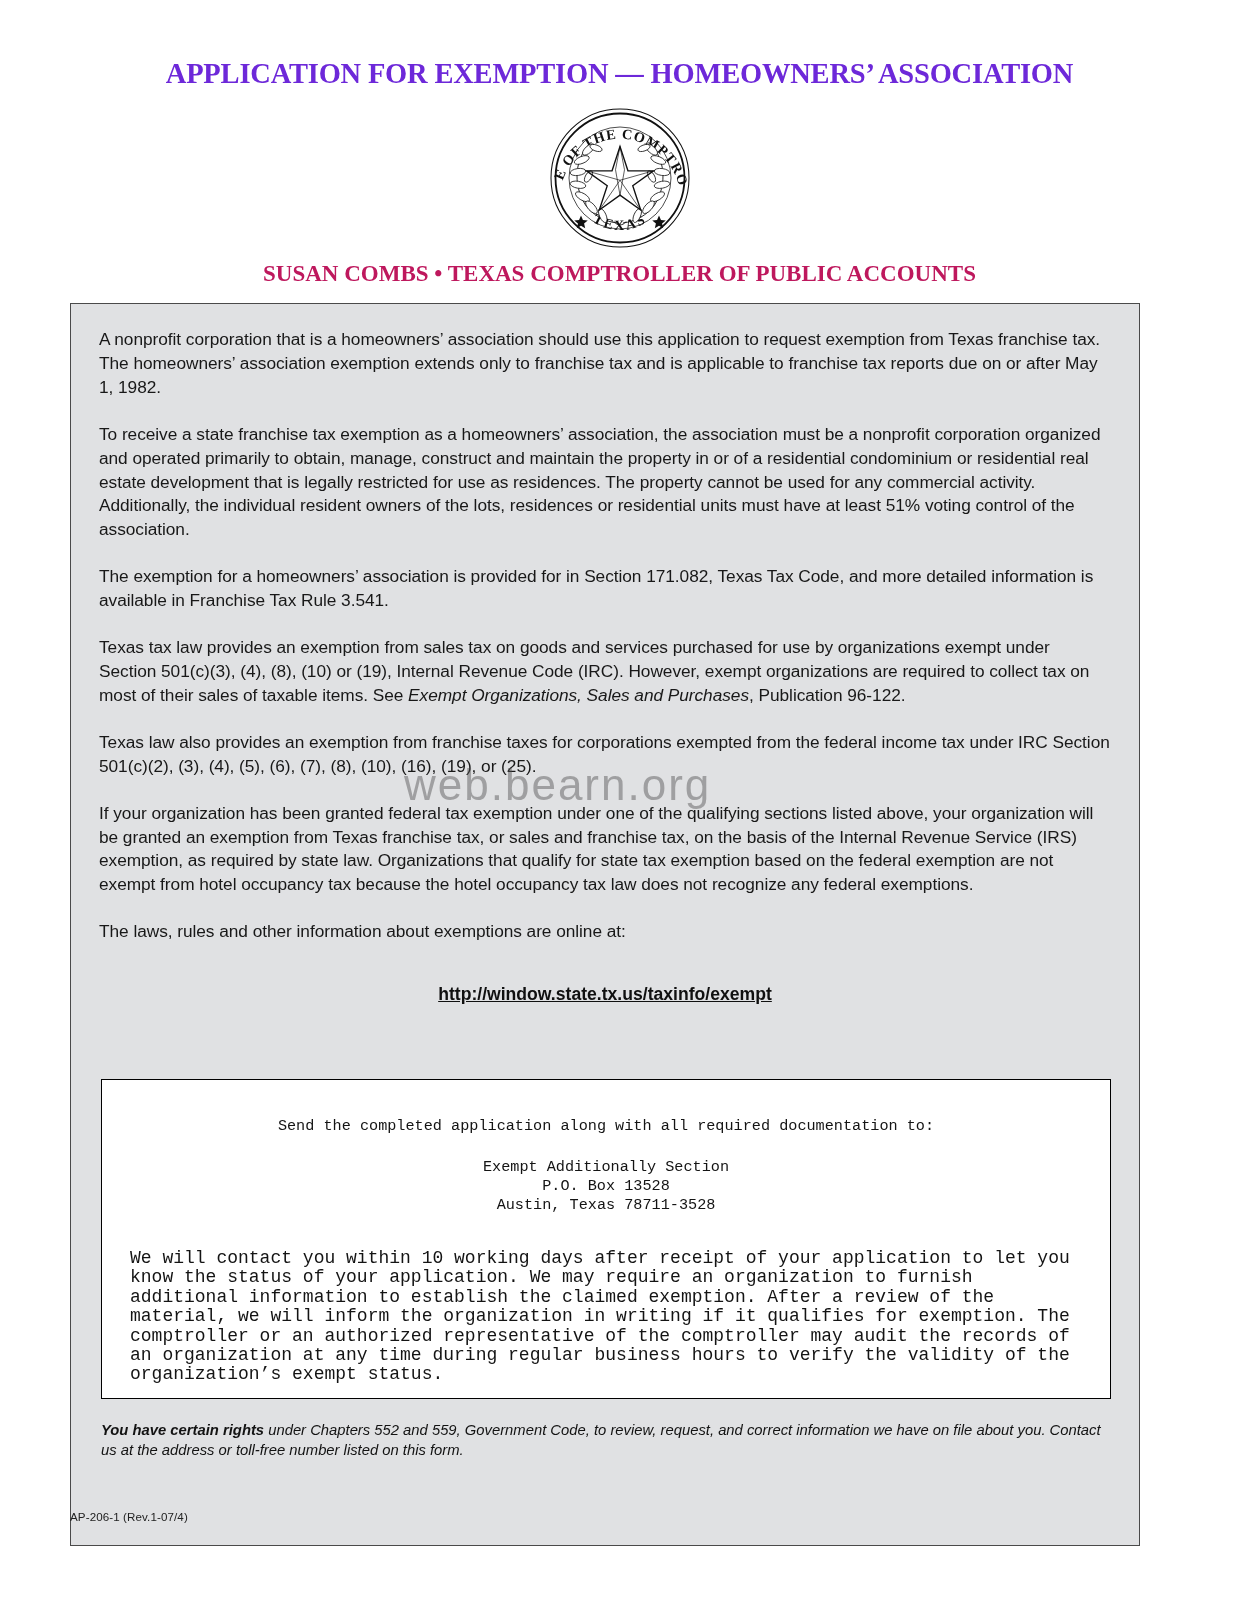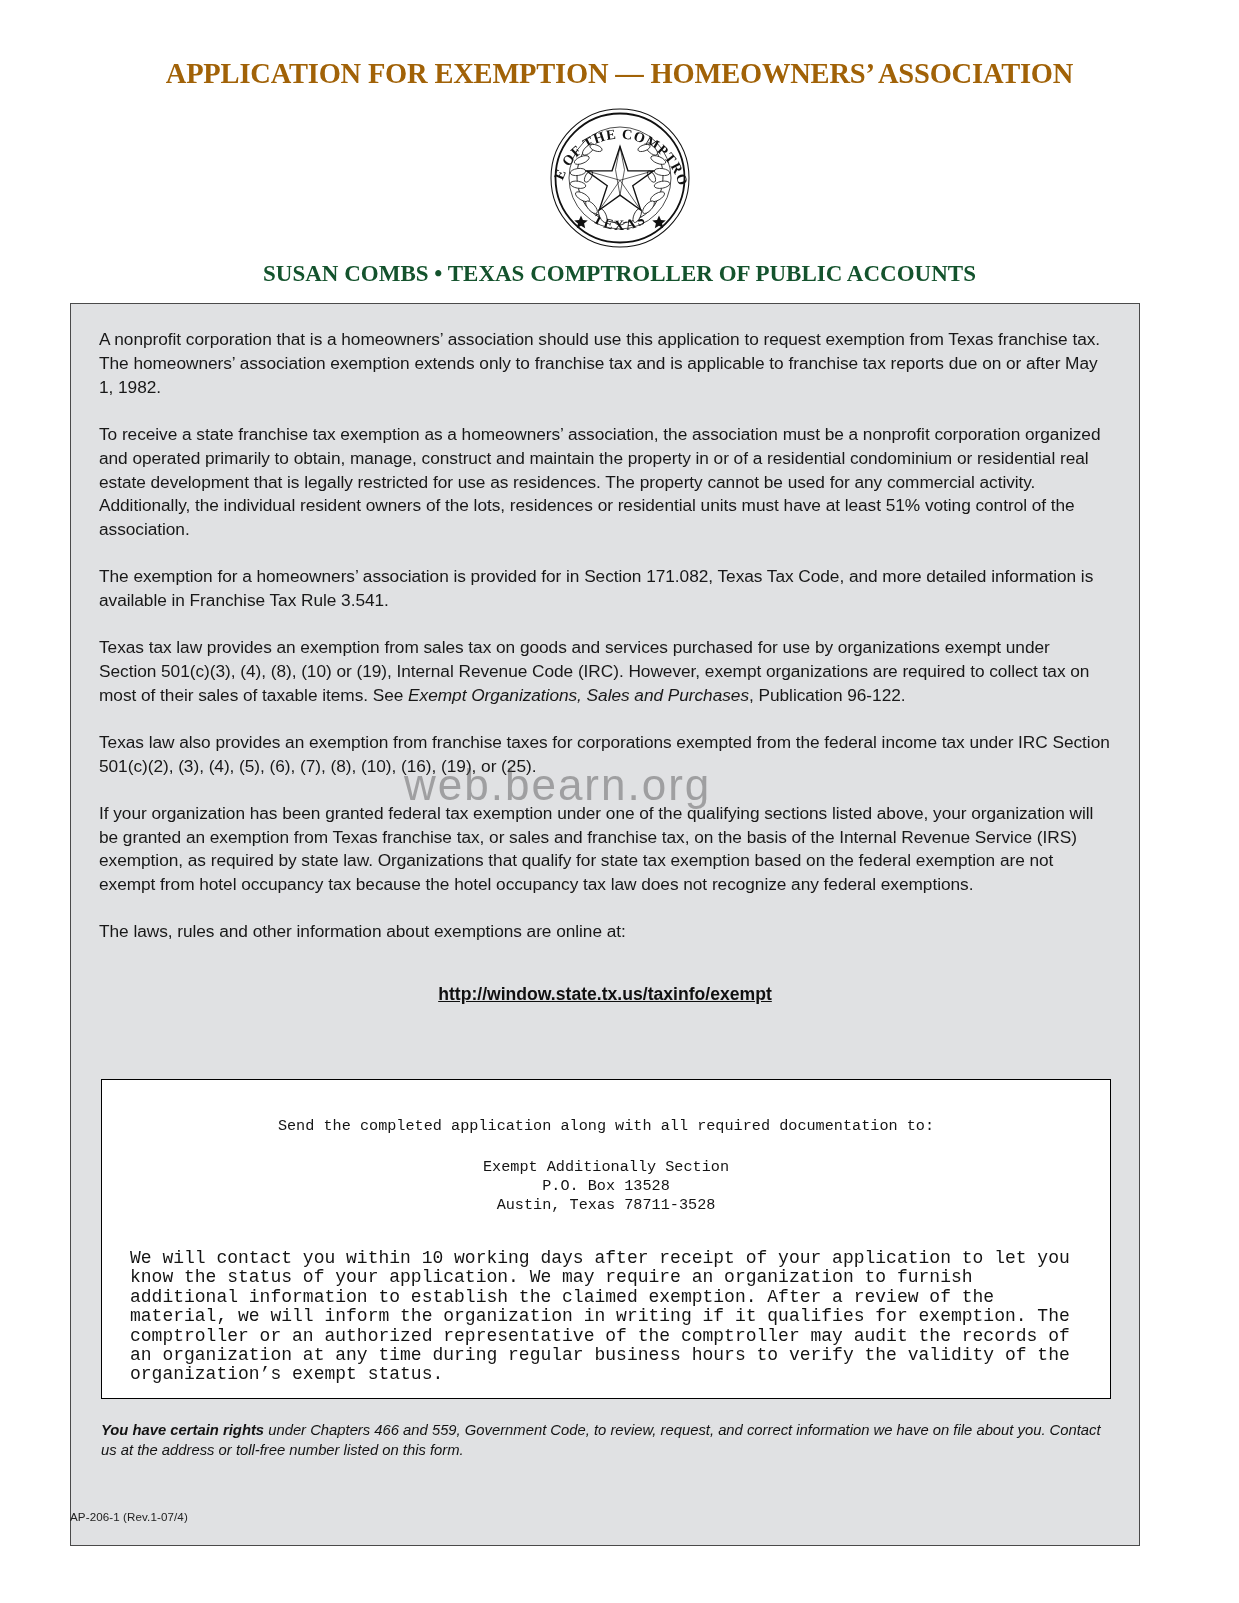--- a/index.html
+++ b/index.html
@@ -28,38 +28,38 @@
   
   .header {
     text-align: center;
     padding-top: 58px;
   }
   .doc-title {
     font-family: "Liberation Serif", serif;
     font-weight: bold;
     font-size: 28.5px;
     letter-spacing: -0.2px;
-    color: #a16207;
+    color: #6d28d9;
     margin: 0;
     line-height: 1.1;
   }
 
   .seal-wrap {
     margin: 14px auto 0 auto;
     width: 150px;
     height: 150px;
     position: relative;
   }
   .seal-wrap svg { display:block; }
 
   .subtitle {
     font-family: "Liberation Serif", serif;
     font-weight: bold;
     font-size: 23px;
-    color: #14532d;
+    color: #be185d;
     margin: 8px 0 0 0;
     line-height: 1.1;
     text-align: center;
   }
 
   
   .body-box {
     position: absolute;
     left: 70px;
     top: 303px;
@@ -255,21 +255,21 @@
       <p class="send-line">Send the completed application along with all required documentation to:</p>
       <div class="addr">
         <div>Exempt Additionally Section</div>
         <div>P.O. Box 13528</div>
         <div>Austin, Texas 78711-3528</div>
       </div>
       <p class="note">We will contact you within 10 working days after receipt of your application to let you know the status of your application.  We may require an organization to furnish additional information to establish the claimed exemption. After a review of the material, we will inform the organization in writing if it qualifies for exemption. The comptroller or an authorized representative of the comptroller may audit the records of an organization at any time during regular business hours to verify the validity of the organization’s exempt status.</p>
     </div>
 
     <div class="rights">
-      <b>You have certain rights</b><span> under Chapters 466 and 559, Government Code, to review, request, and correct information we have on file about you. Contact us at the address or toll-free number listed on this form.</span>
+      <b>You have certain rights</b><span> under Chapters 552 and 559, Government Code, to review, request, and correct information we have on file about you. Contact us at the address or toll-free number listed on this form.</span>
     </div>
   </div>
 
   <div class="watermark">web.bearn.org</div>
 
   <div class="form-no">AP-206-1 (Rev.1-07/4)</div>
 
 </div>
 
 </body></html>

